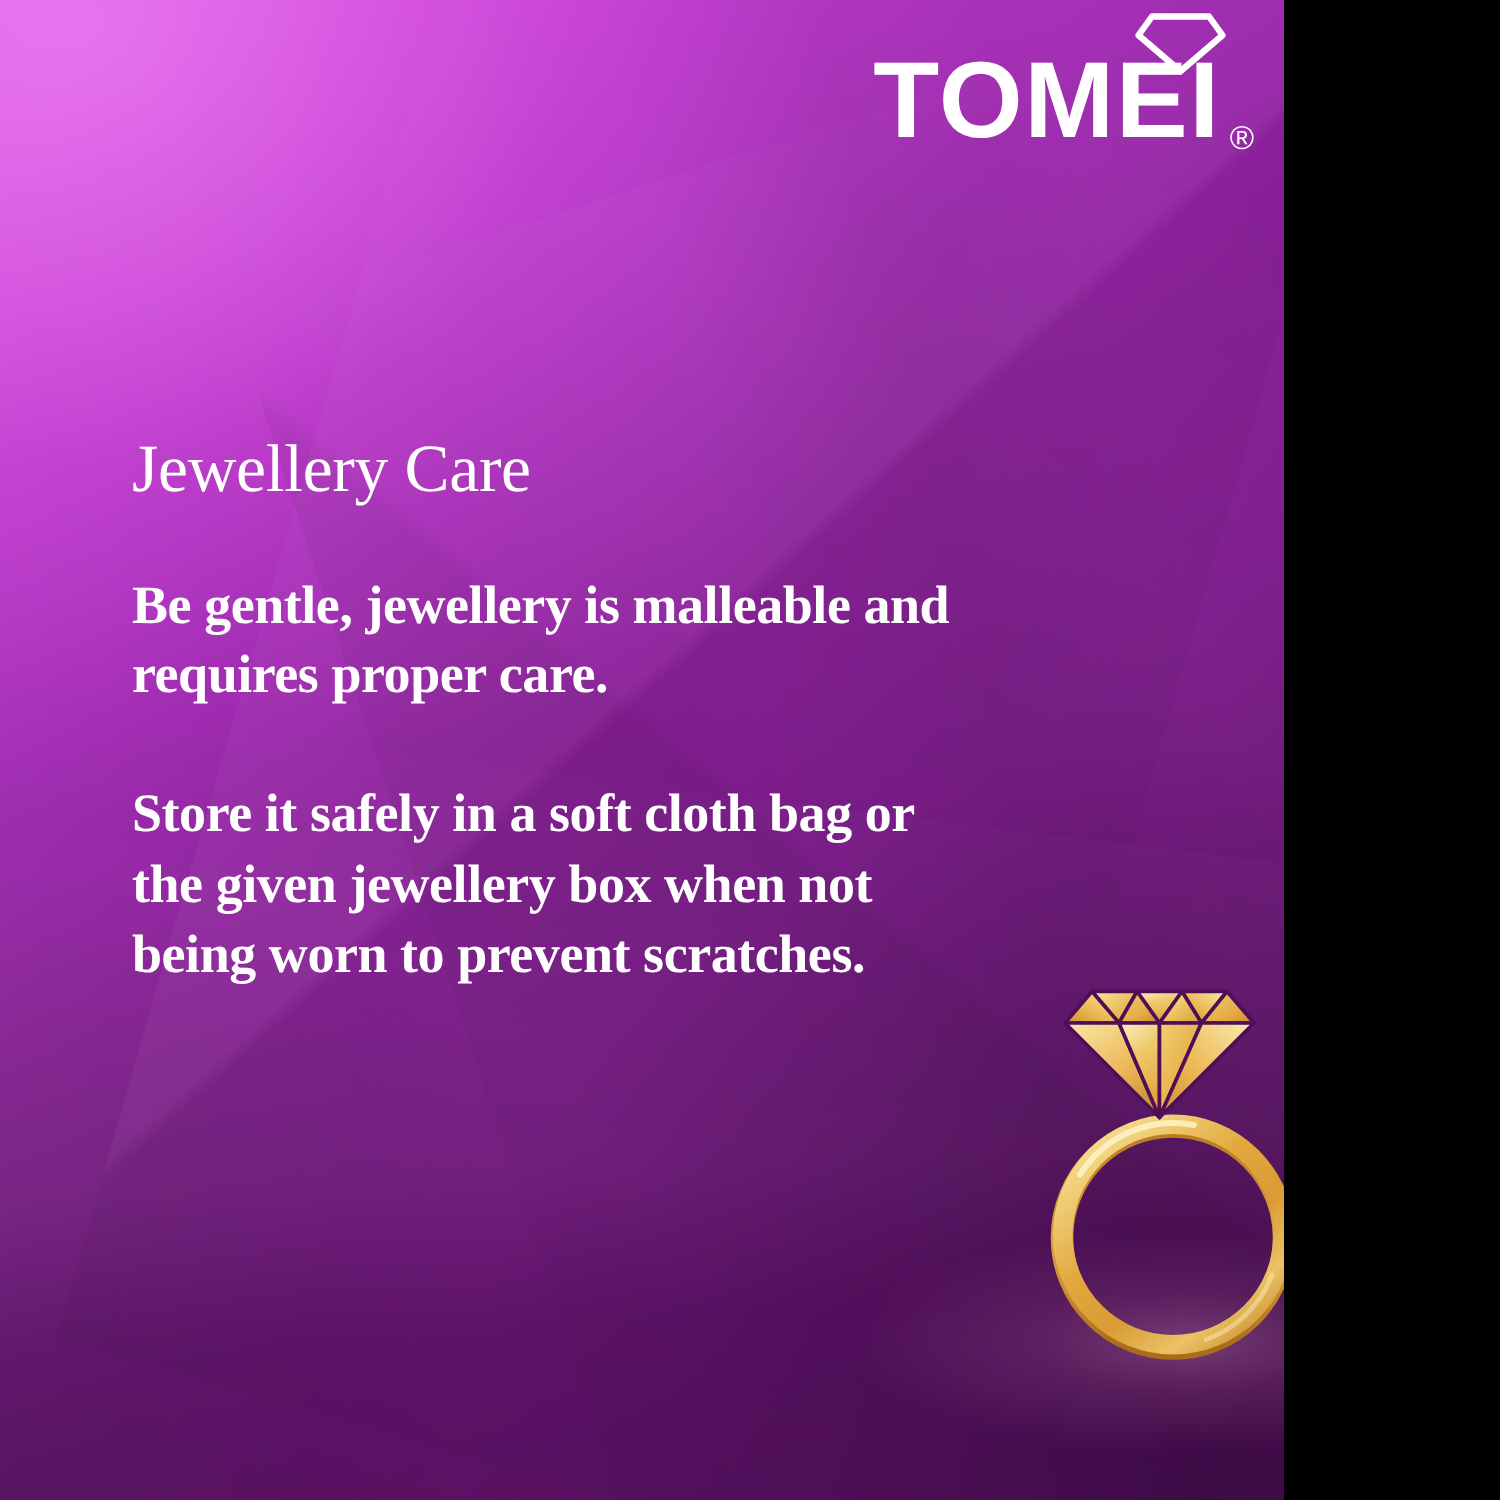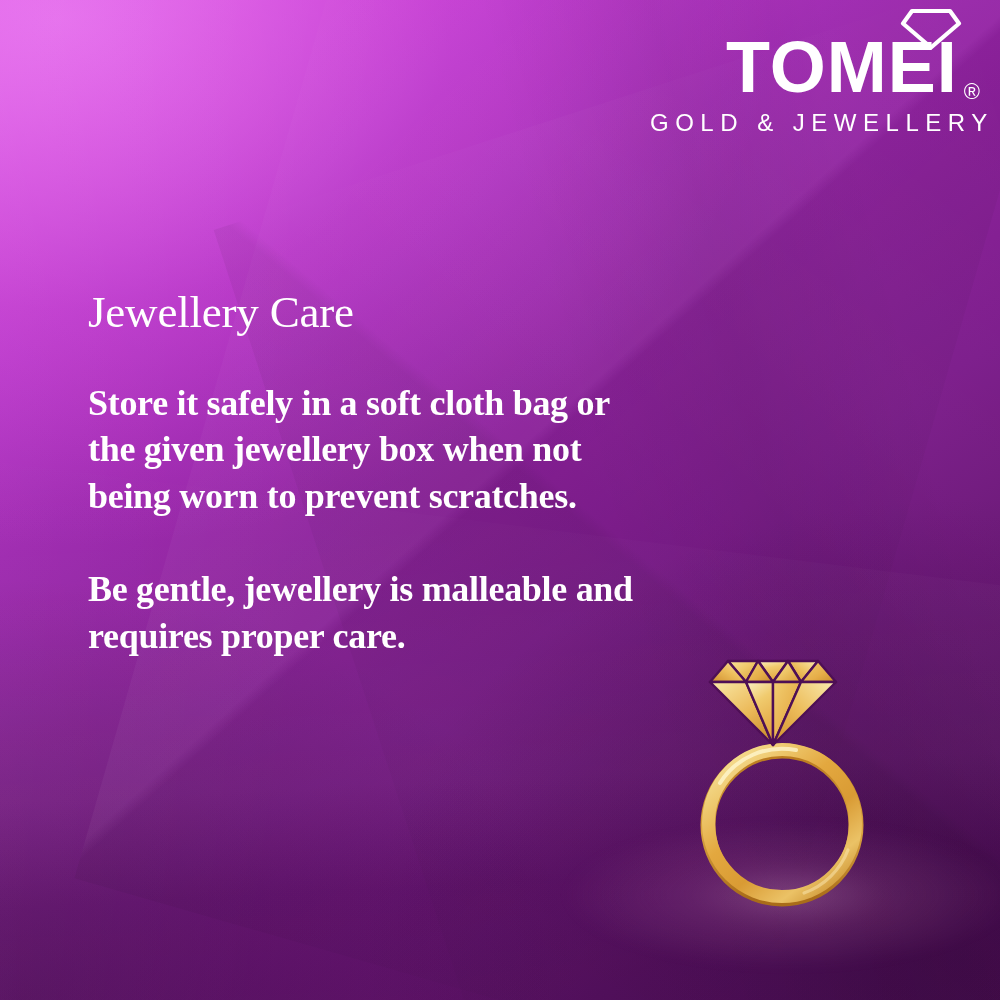--- a/index.html
+++ b/index.html
@@ -2,21 +2,21 @@
 <html><head>
 <meta charset="utf-8">
 <style>
   html, body {
     margin: 0;
     padding: 0;
     background: #000;
   }
   #canvas {
     position: relative;
-    width: 1000px;
+    width: 856px;
     height: 1000px;
     overflow: hidden;
     font-family: "Liberation Sans", sans-serif;
     background: #6d28d9;
   }
 
   
   .bg-base {
     position: absolute;
     inset: 0;
@@ -188,27 +188,26 @@
 
     <svg class="logo-diamond-icon" viewBox="0 0 62 42" aria-hidden="true">
       <path d="M12 3 L50 3 L59 15.5 L31 39.5 L3 15.5 Z" fill="none" stroke="#FFFFFF" stroke-width="4.2" stroke-linejoin="round"></path>
     </svg>
 
     <div class="logo-wordmark-row">
       <span class="logo-wordmark">TOMEI</span>
       <span class="logo-reg">®</span>
     </div>
 
-    <div class="logo-tagline">GOLD &amp; JEWELLERY</div>
   </div>
 
   <div class="content">
     <h1 class="heading">Jewellery Care</h1>
+    <p class="para">Be gentle, jewellery is malleable and requires proper care.</p>
     <p class="para">Store it safely in a soft cloth bag or the given jewellery box when not being worn to prevent scratches.</p>
-    <p class="para">Be gentle, jewellery is malleable and requires proper care.</p>
   </div>
 
   <svg class="ring-art" viewBox="0 0 180 260" aria-hidden="true">
     <defs>
       <linearGradient id="gemA" x1="0" y1="0" x2="1" y2="1">
         <stop offset="0%" stop-color="#F7E39B"></stop>
         <stop offset="45%" stop-color="#EFC86A"></stop>
         <stop offset="100%" stop-color="#D99B34"></stop>
       </linearGradient>
       <linearGradient id="gemB" x1="1" y1="0" x2="0" y2="1">

